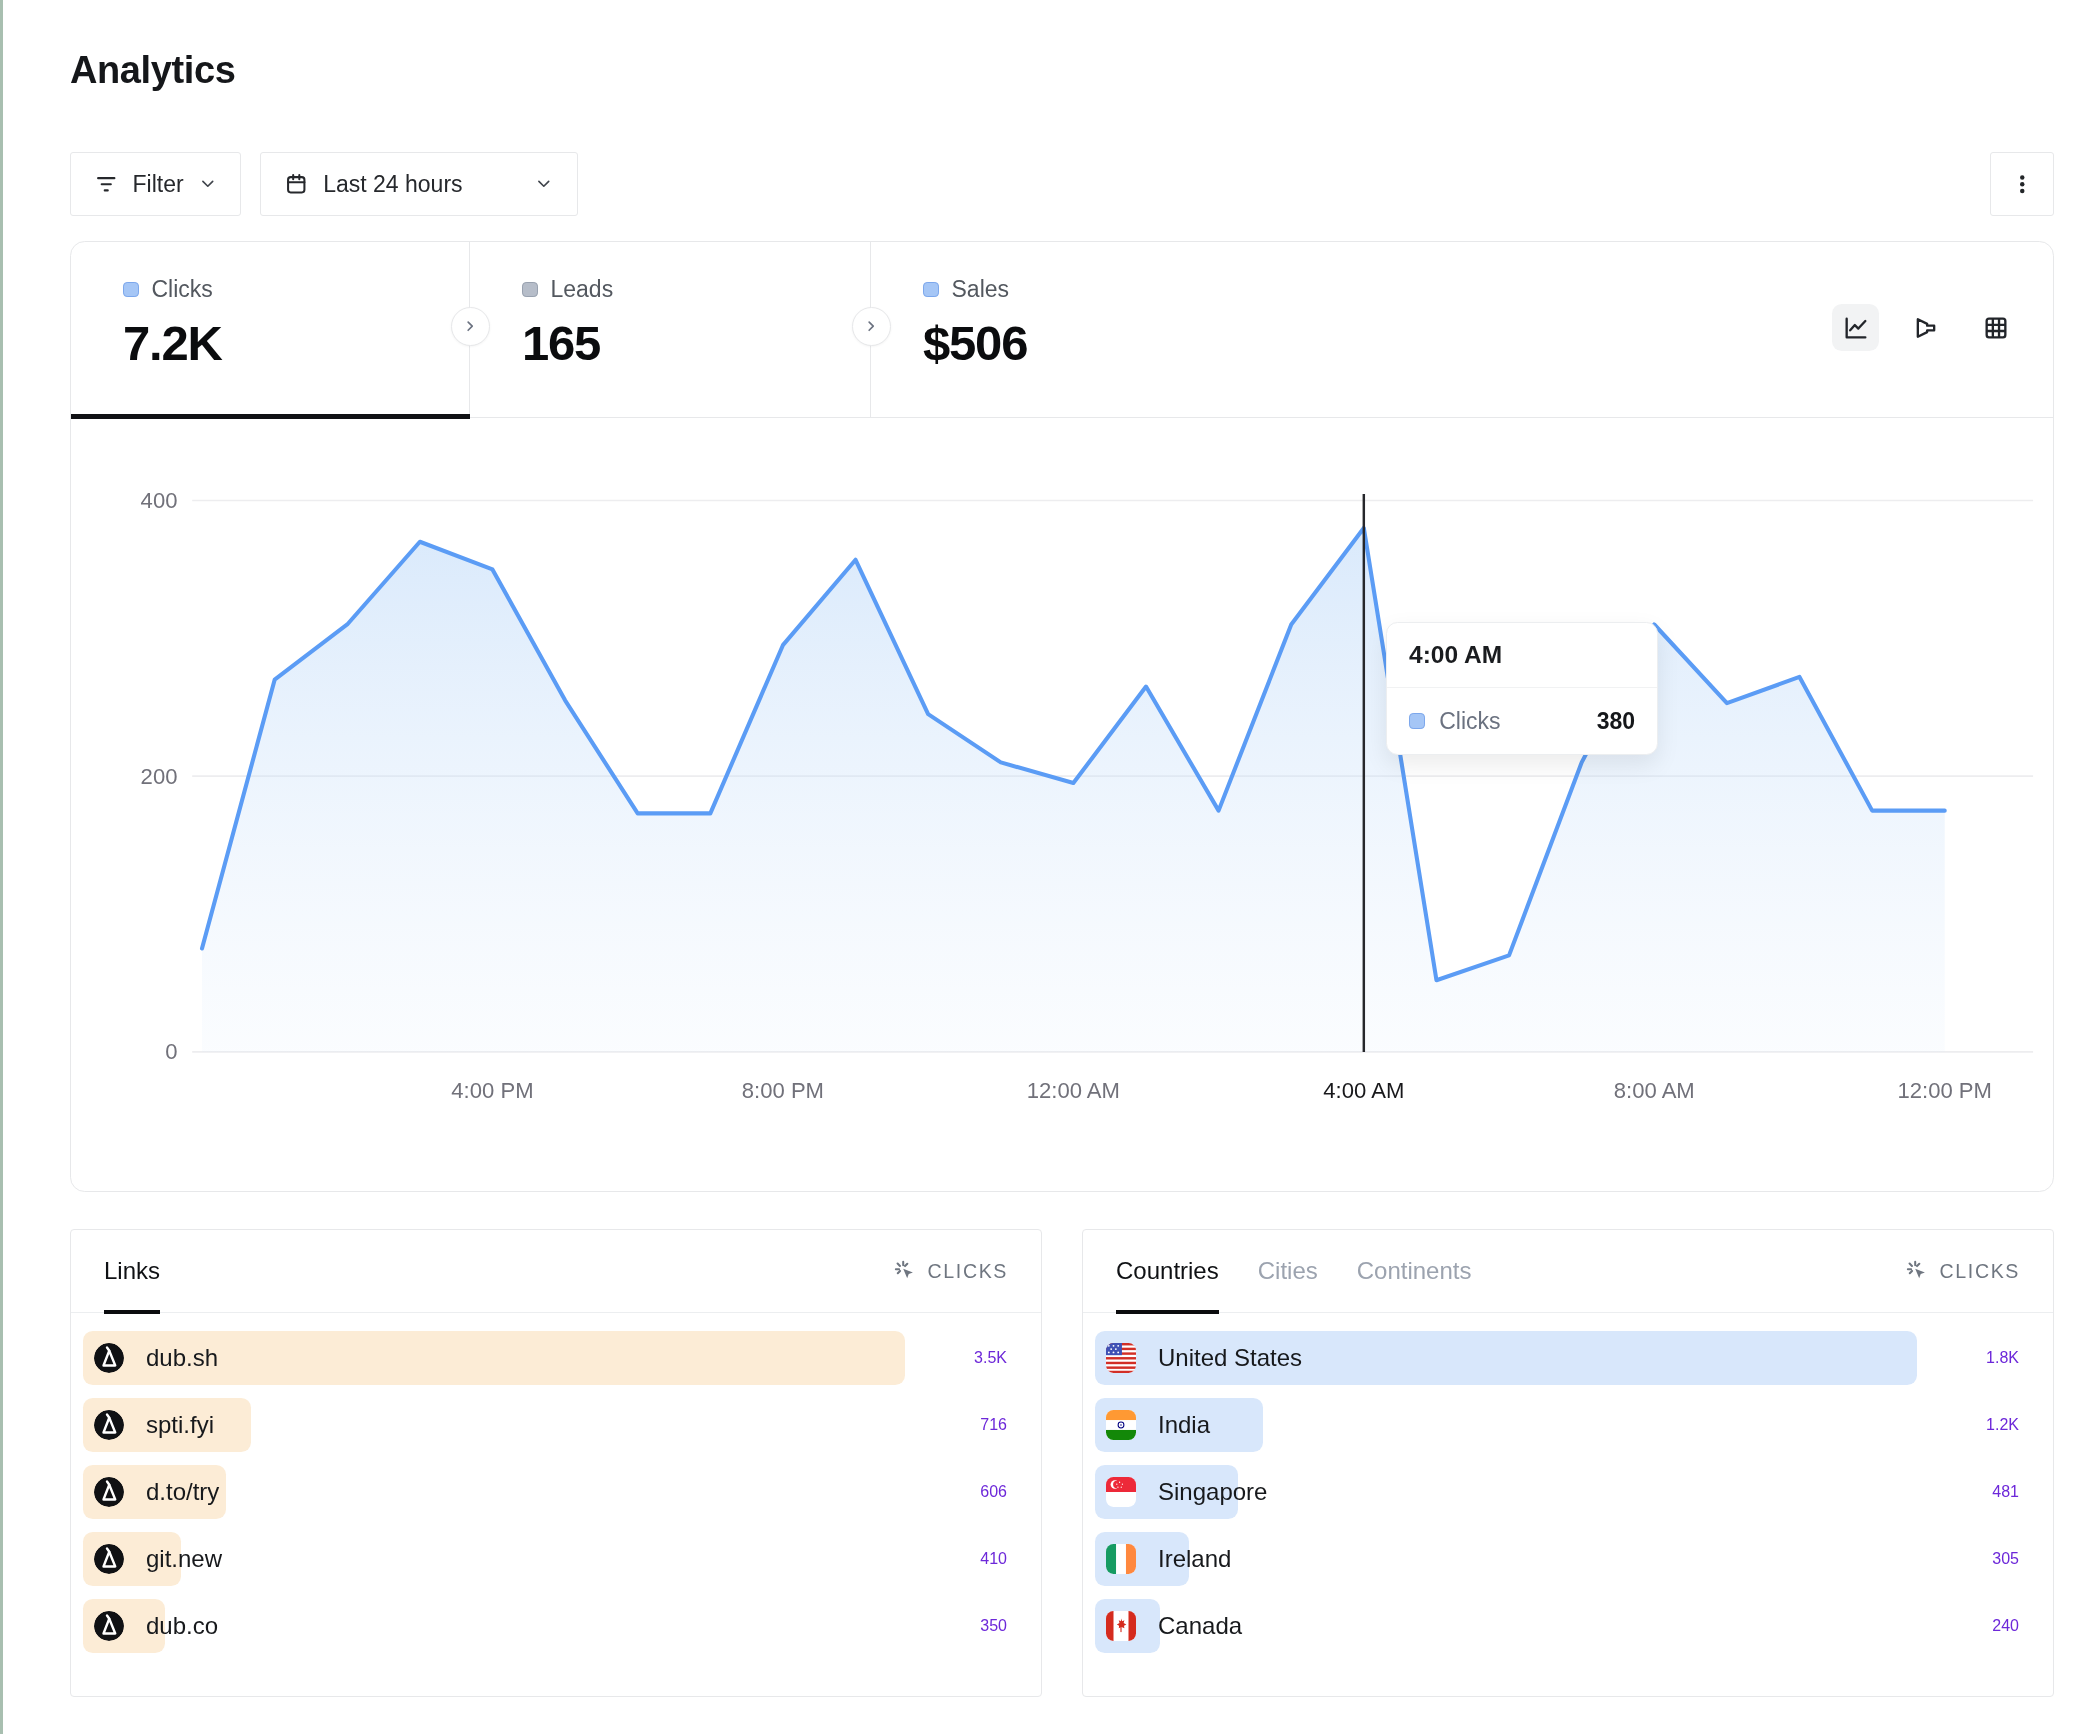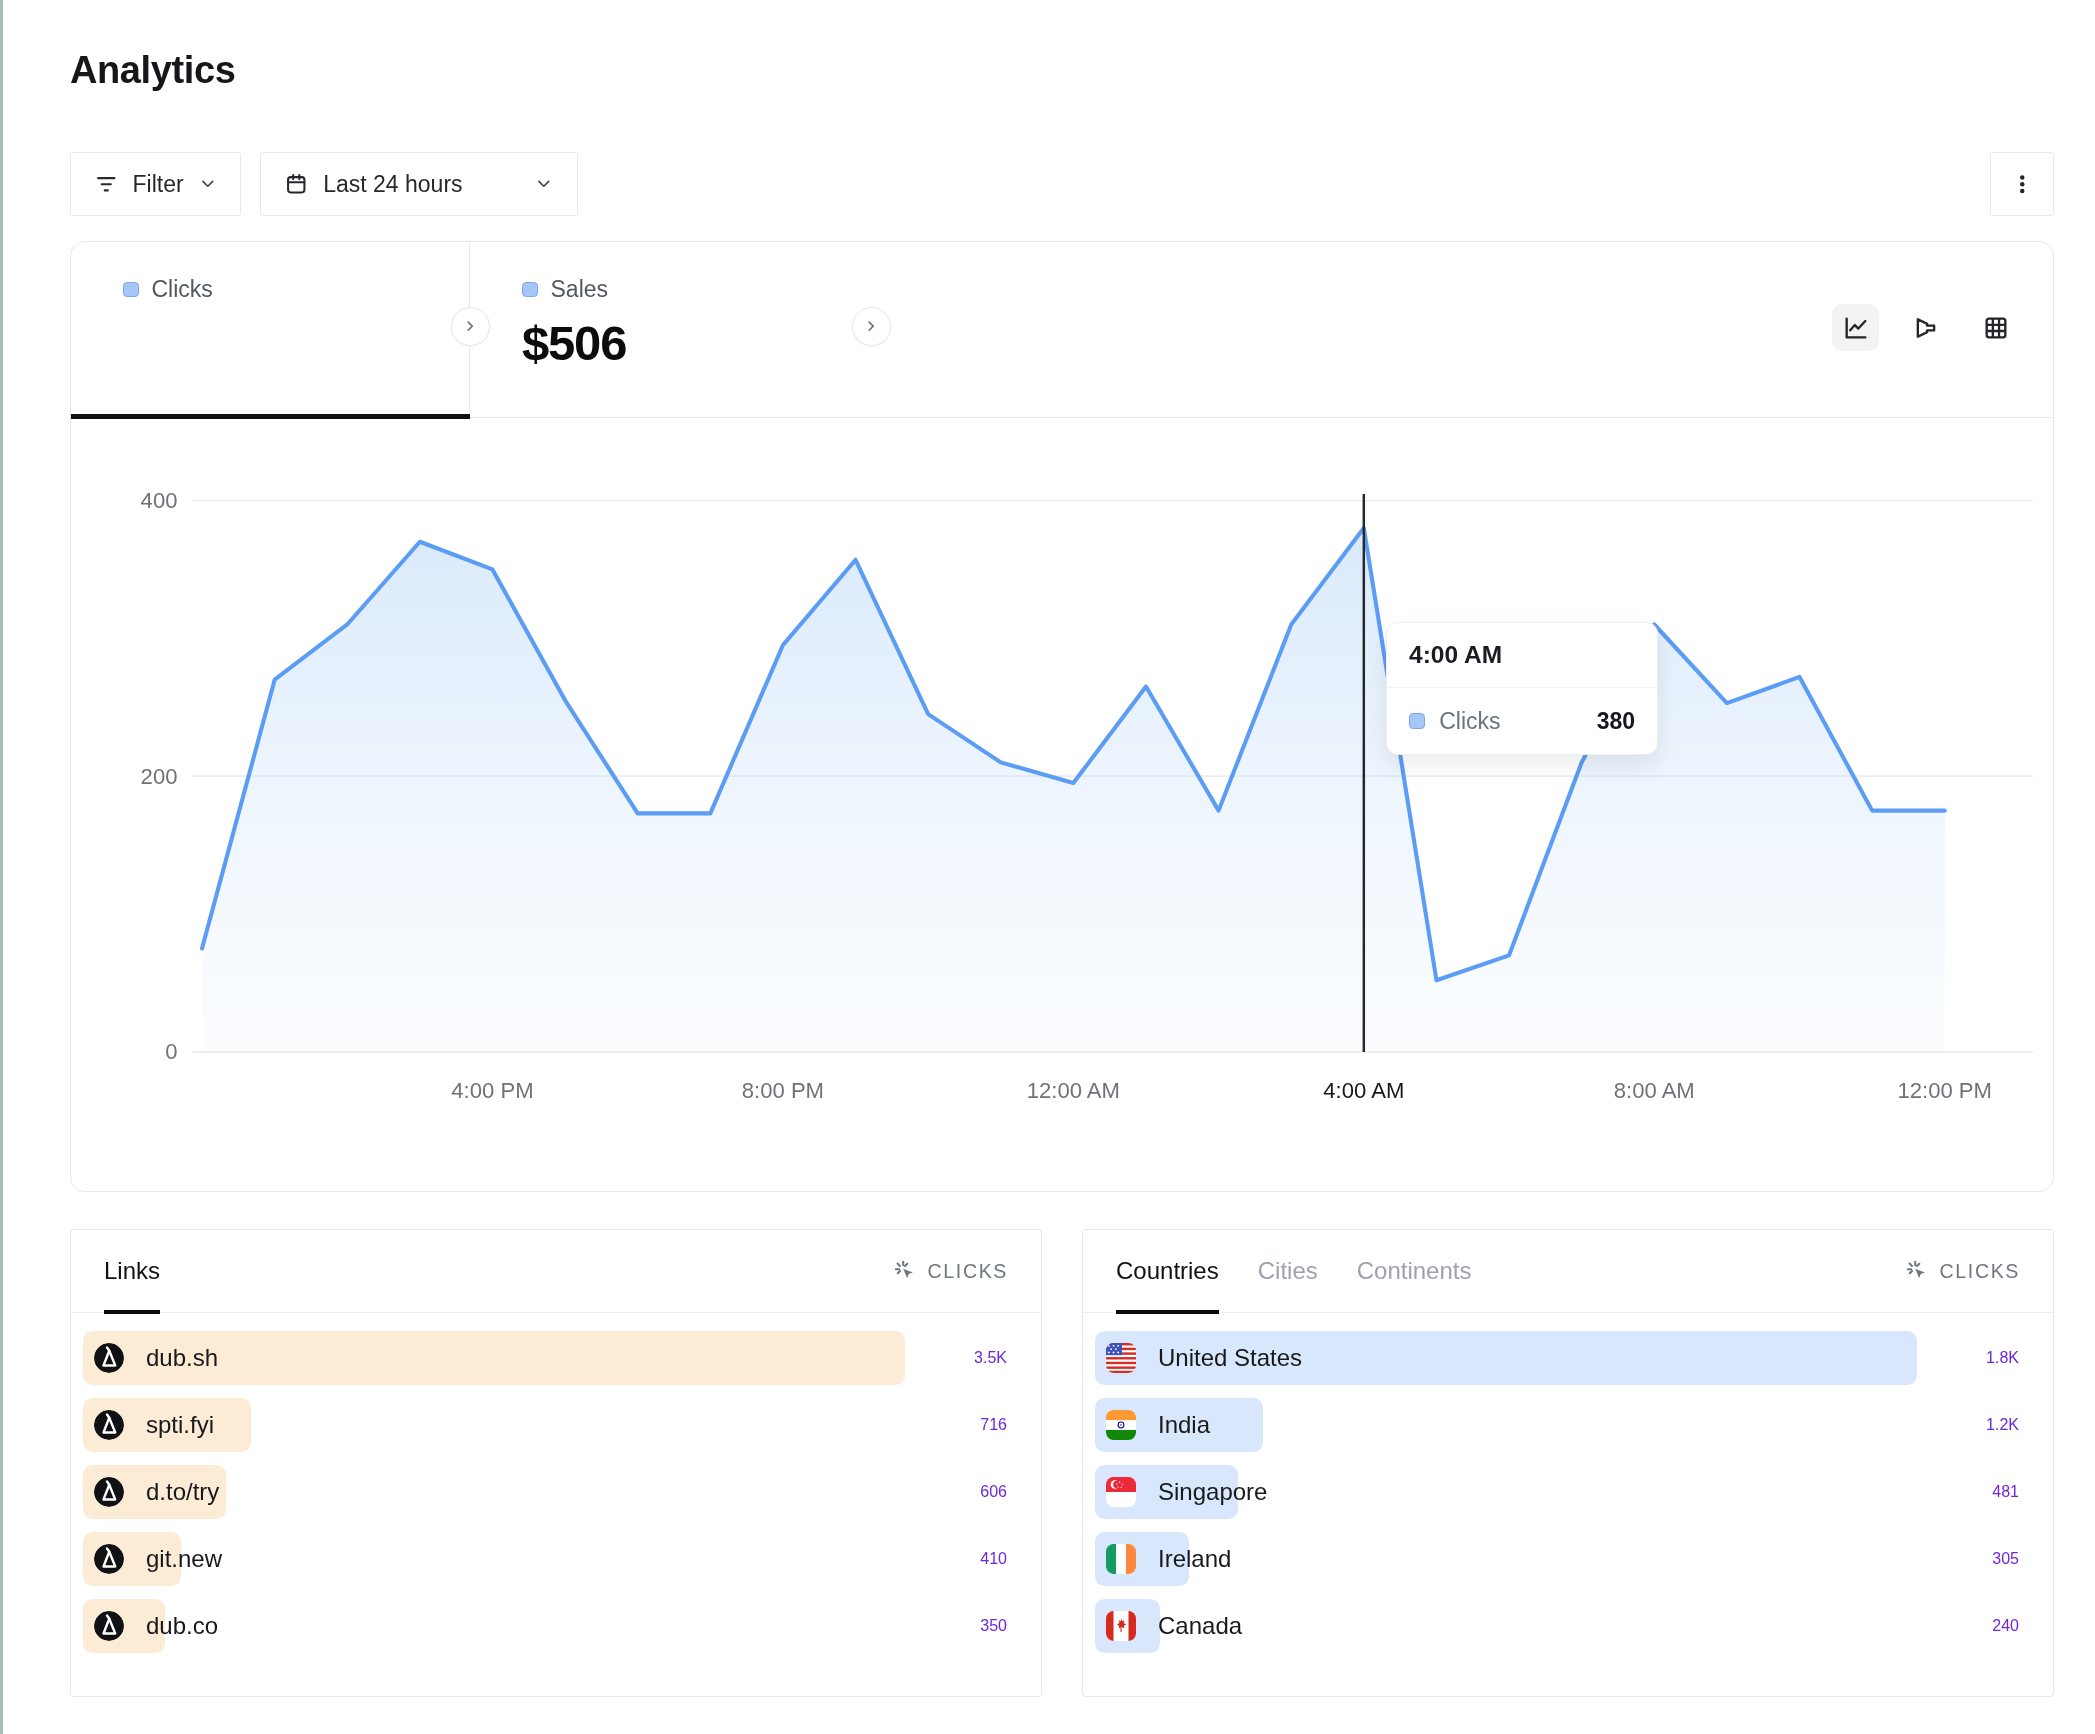--- a/index.html
+++ b/index.html
@@ -106,20 +106,28 @@
       </svg>
   </div>
 
   <div class="panel">
     <div class="tabs-row">
       <div class="stat-tab t1">
         <div class="stat-top">
           <span class="sq blue"></span>
           <span class="stat-label">Clicks</span>
         </div>
+        <div class="stat-value">7.2K</div>
+      </div>
+      <div class="stat-tab t2">
+        <div class="stat-top">
+          <span class="sq gray"></span>
+          <span class="stat-label">Leads</span>
+        </div>
+        <div class="stat-value">165</div>
       </div>
       <div class="stat-tab t3">
         <div class="stat-top">
           <span class="sq blue"></span>
           <span class="stat-label">Sales</span>
         </div>
         <div class="stat-value">$506</div>
       </div>
       <div class="active-underline"></div>
       <div class="circle-btn c1">

